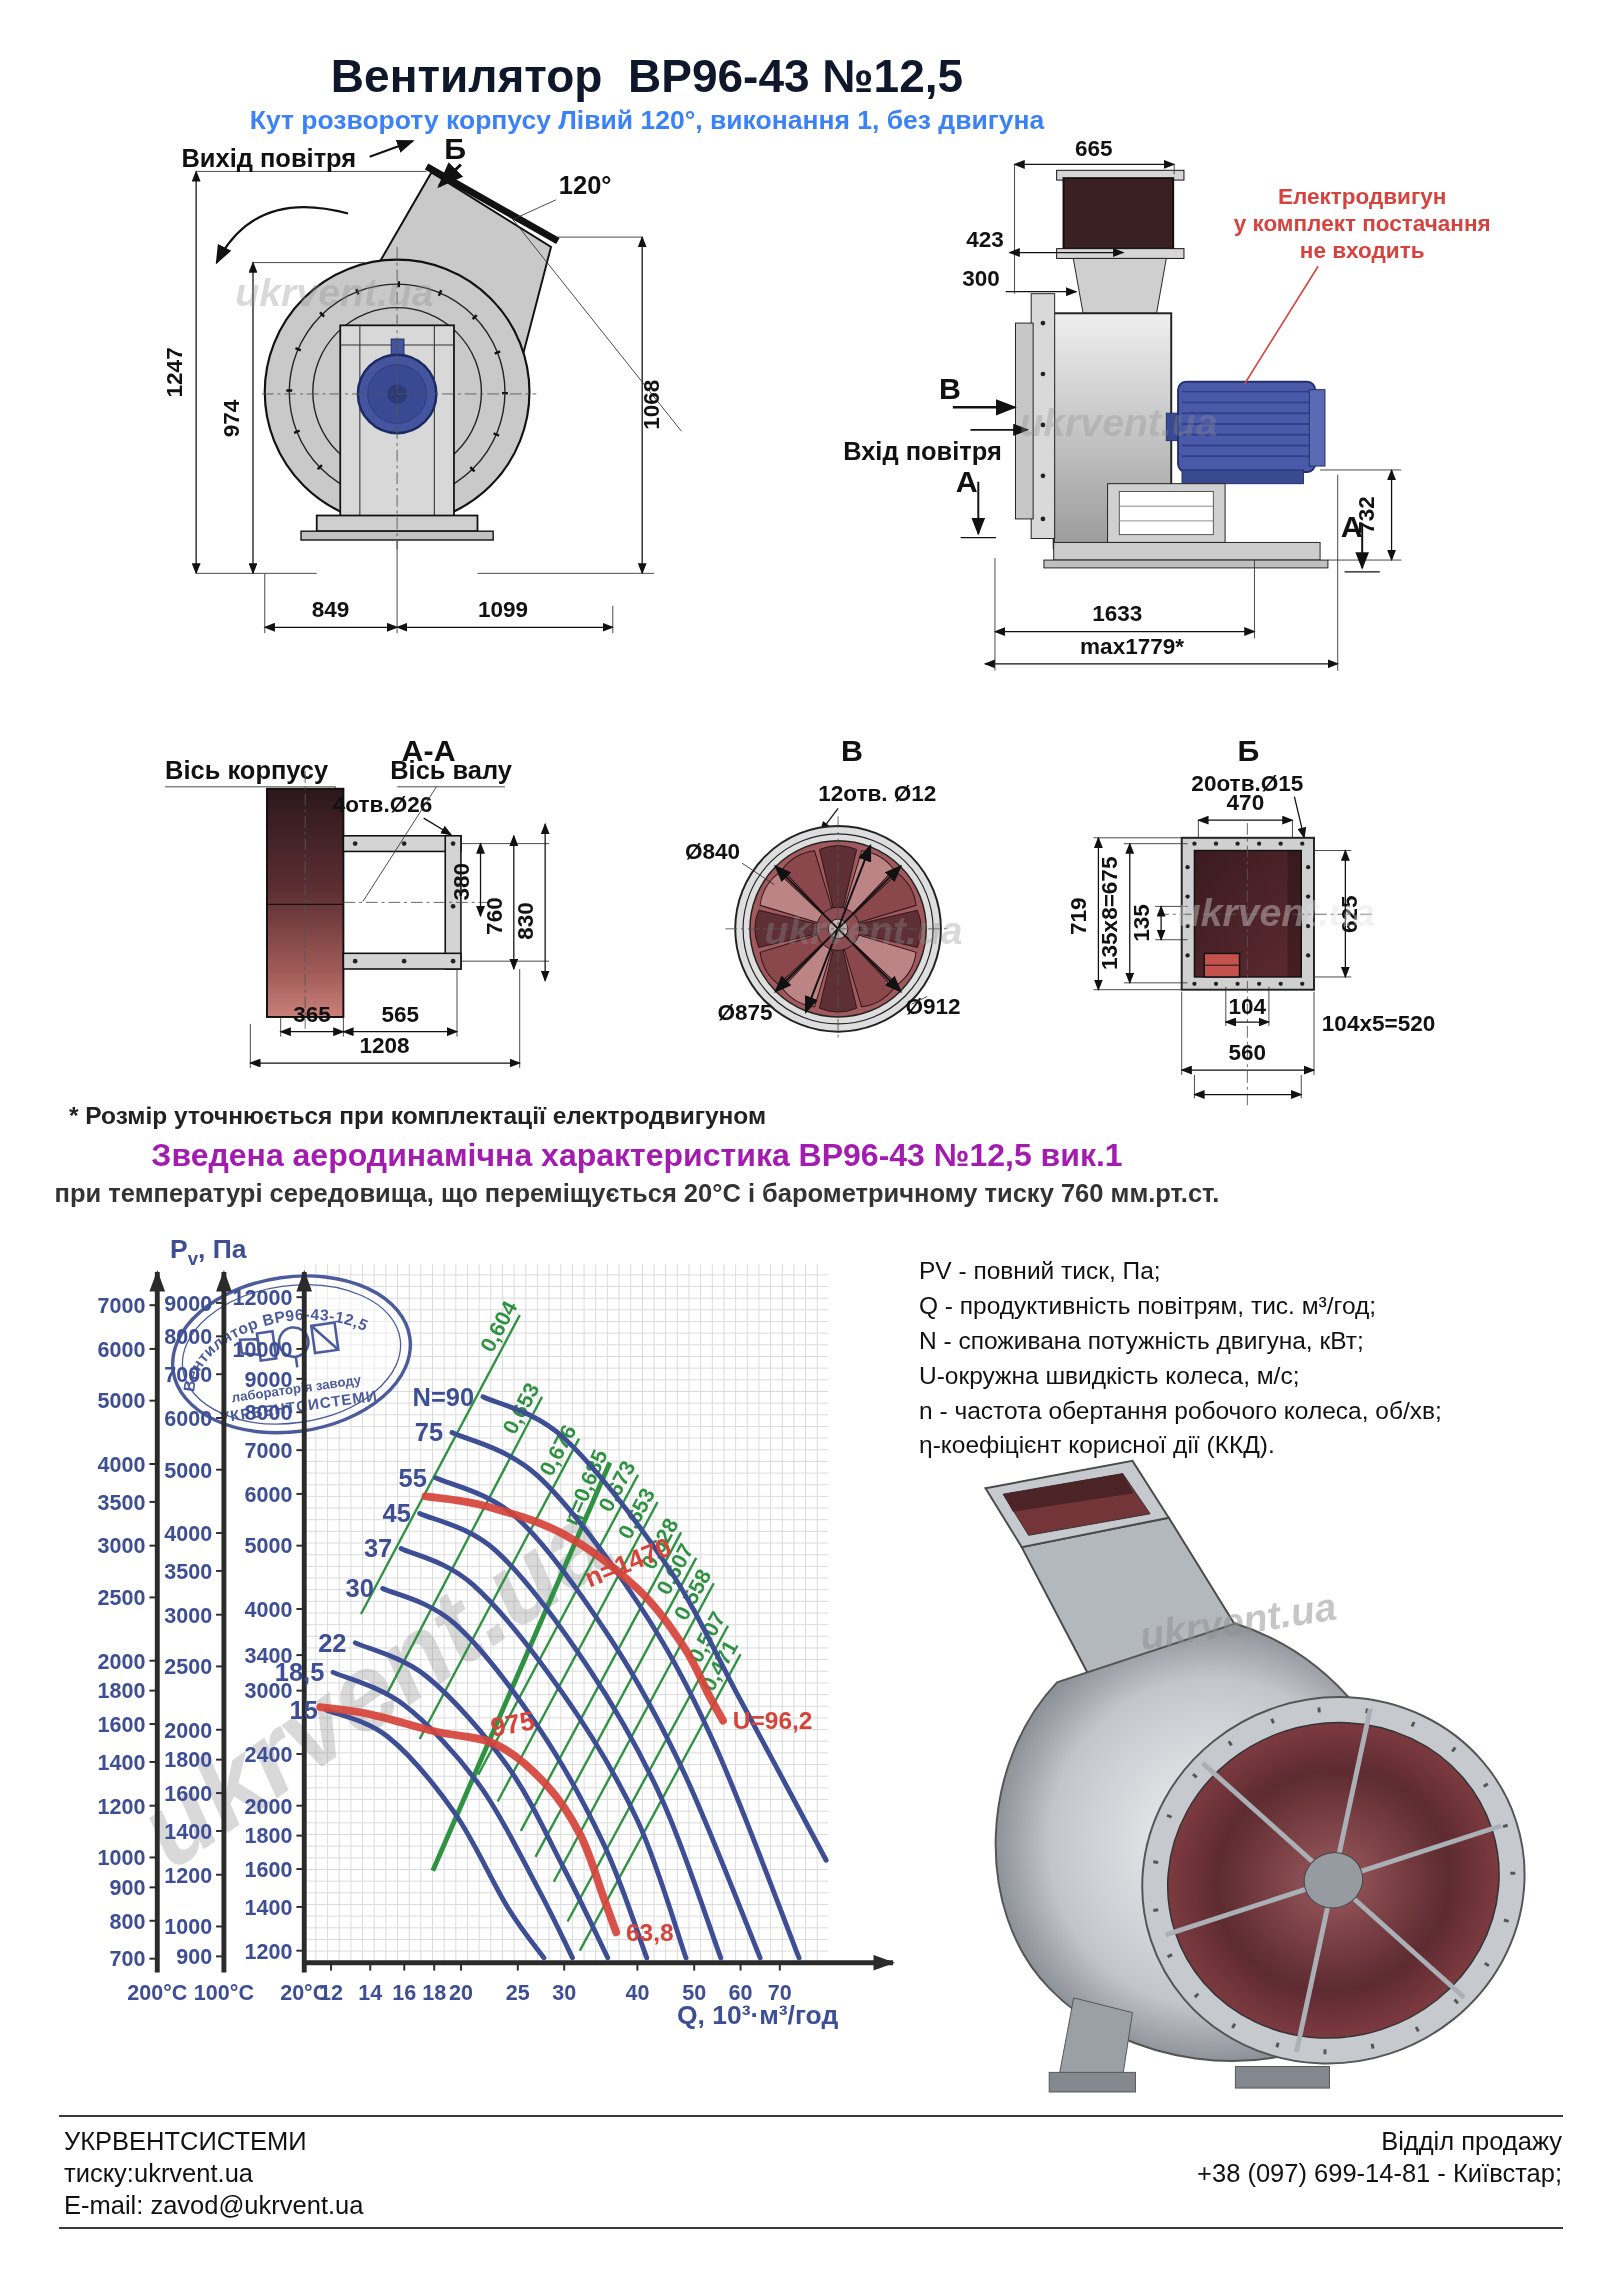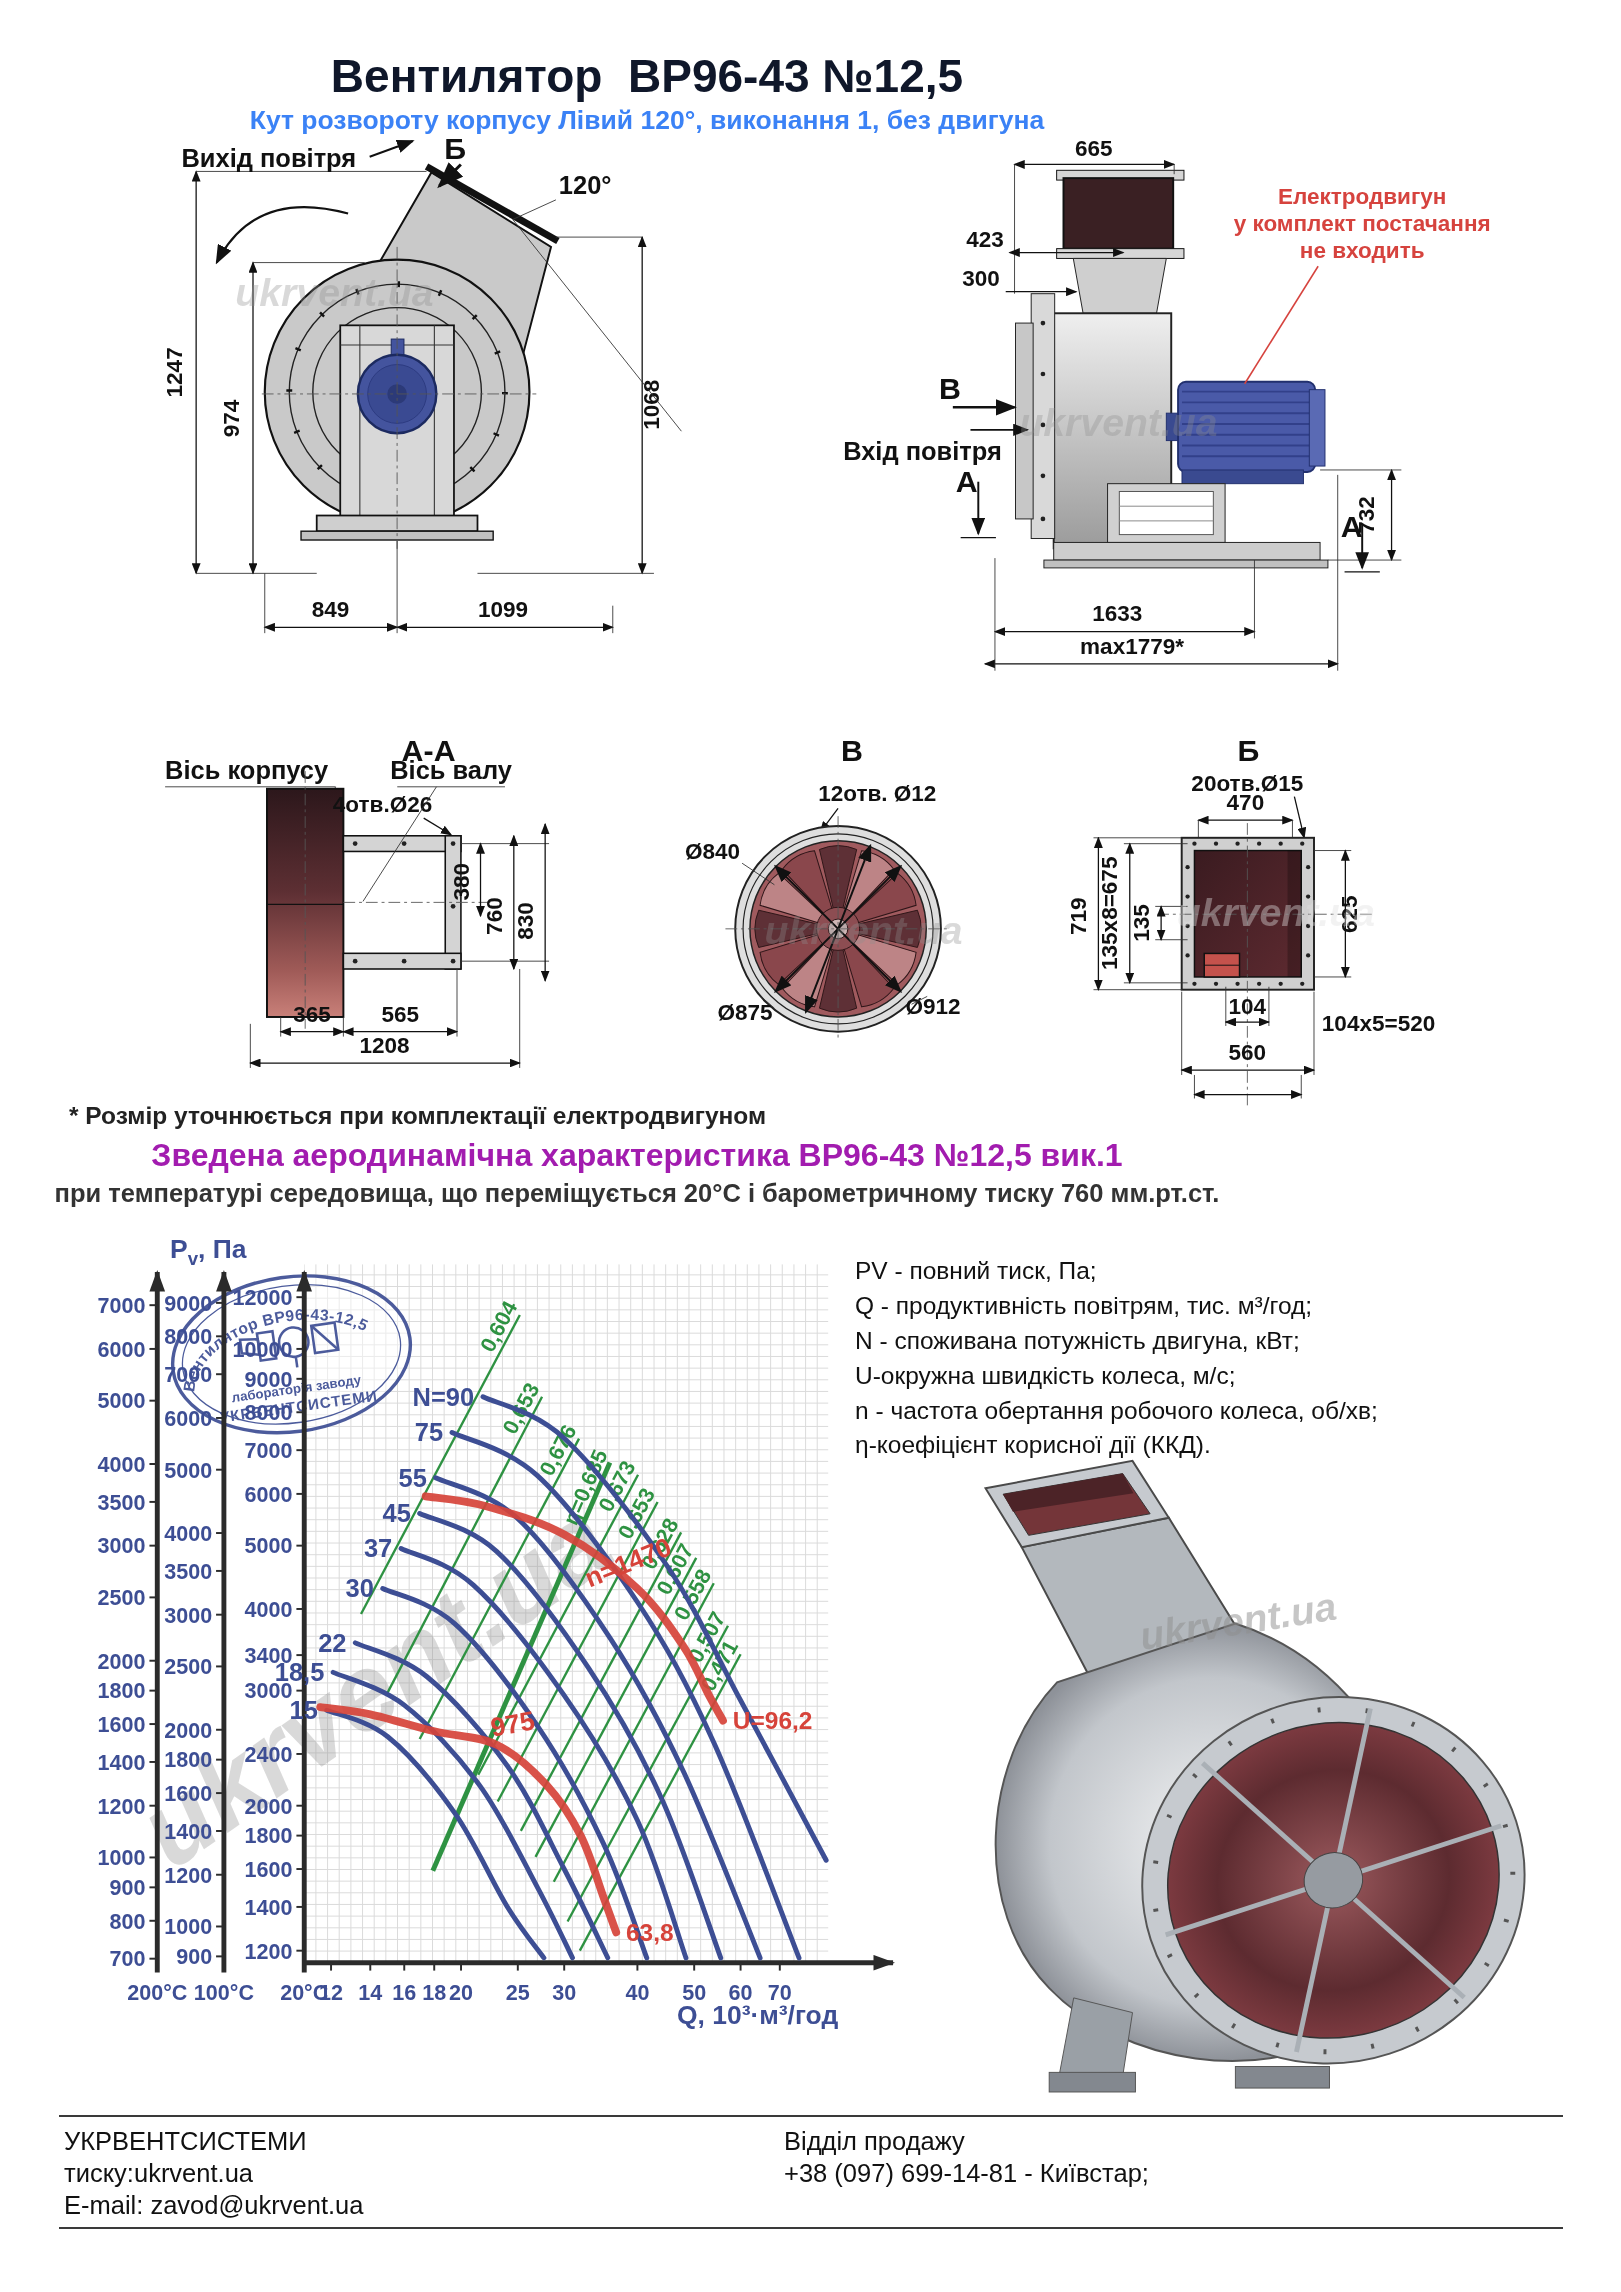--- a/index.html
+++ b/index.html
@@ -5,25 +5,25 @@
   html,body{margin:0;padding:0}
   body{width:1621px;height:2293px;position:relative;background:#fff;
        font-family:"Liberation Sans","DejaVu Sans",sans-serif;overflow:hidden}
   .abs{position:absolute}
   svg{overflow:visible}
   .title{left:0;top:49px;width:1294px;text-align:center;font-size:46px;font-weight:800;color:#0f172a;white-space:pre-wrap}
   .subtitle{left:0;top:105px;width:1294px;text-align:center;font-size:26.5px;font-weight:700;color:#3b82f6}
   .footnote{left:69px;top:1102px;font-size:24.5px;font-weight:600;color:#222}
   .h2{left:0;top:1137px;width:1274px;text-align:center;font-size:32px;font-weight:800;color:#a21caf}
   .h3{left:0;top:1179px;width:1274px;text-align:center;font-size:25.5px;font-weight:700;color:#333}
-  .legend{left:855px;top:1257px;width:696px}
+  .legend{left:919px;top:1257px;width:696px}
   .legend div{font-size:24.5px;color:#111;margin-bottom:6.9px}
   .rule{left:59px;width:1504px;height:0;border-top:2px solid #3a3a3a}
   .f-left{left:64px;top:2125px;font-size:25.5px;color:#111;line-height:32px}
-  .f-right{left:784px;top:2125px;width:778px;text-align:left;font-size:25.5px;color:#111;line-height:32px}
+  .f-right{left:784px;top:2125px;width:778px;text-align:right;font-size:25.5px;color:#111;line-height:32px}
   
   svg text{font-family:"Liberation Sans","DejaVu Sans",sans-serif}
   .dim{font-size:23px;font-weight:700;fill:#111}
   .lbl{font-size:26px;font-weight:700;fill:#111}
   .sec{font-size:31px;font-weight:800;fill:#111}
   .red{font-size:23px;font-weight:700;fill:#d6433e}
   .wm{font-size:40px;font-weight:700;font-style:italic;fill:#8f8f8f;opacity:.33}
   .dl{stroke:#111;stroke-width:1.3}
   .ext{stroke:#333;stroke-width:.9}
   .cl{stroke:#555;stroke-width:.9;stroke-dasharray:12 4 3 4}

